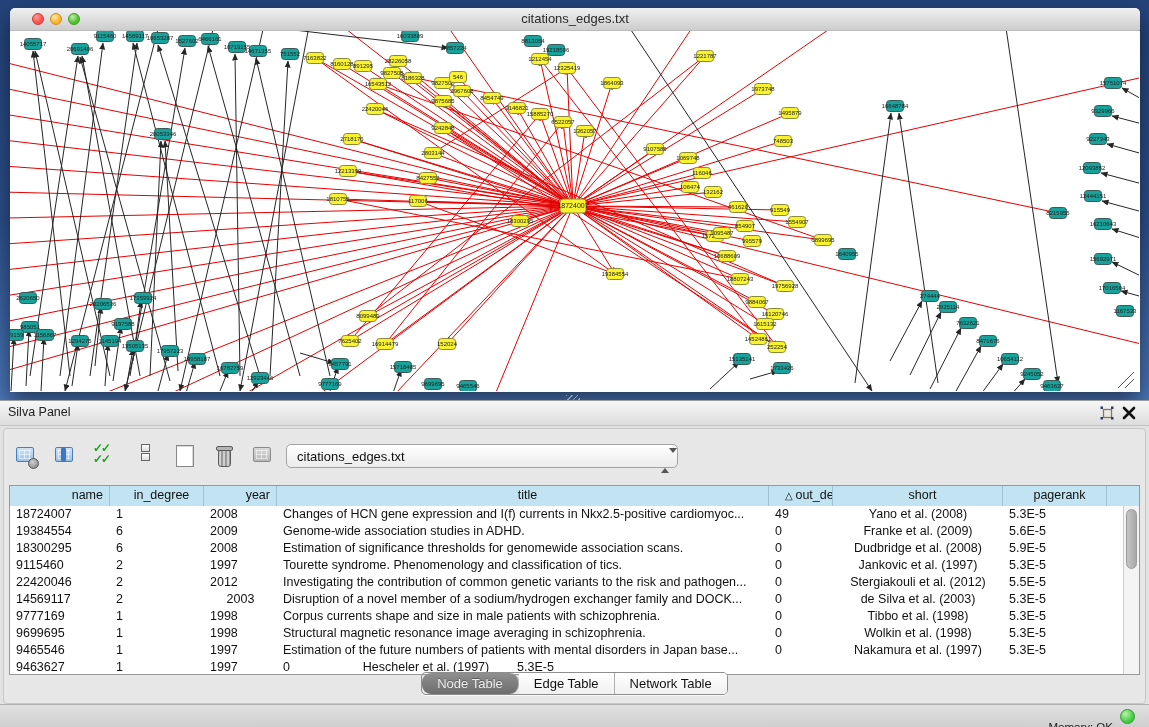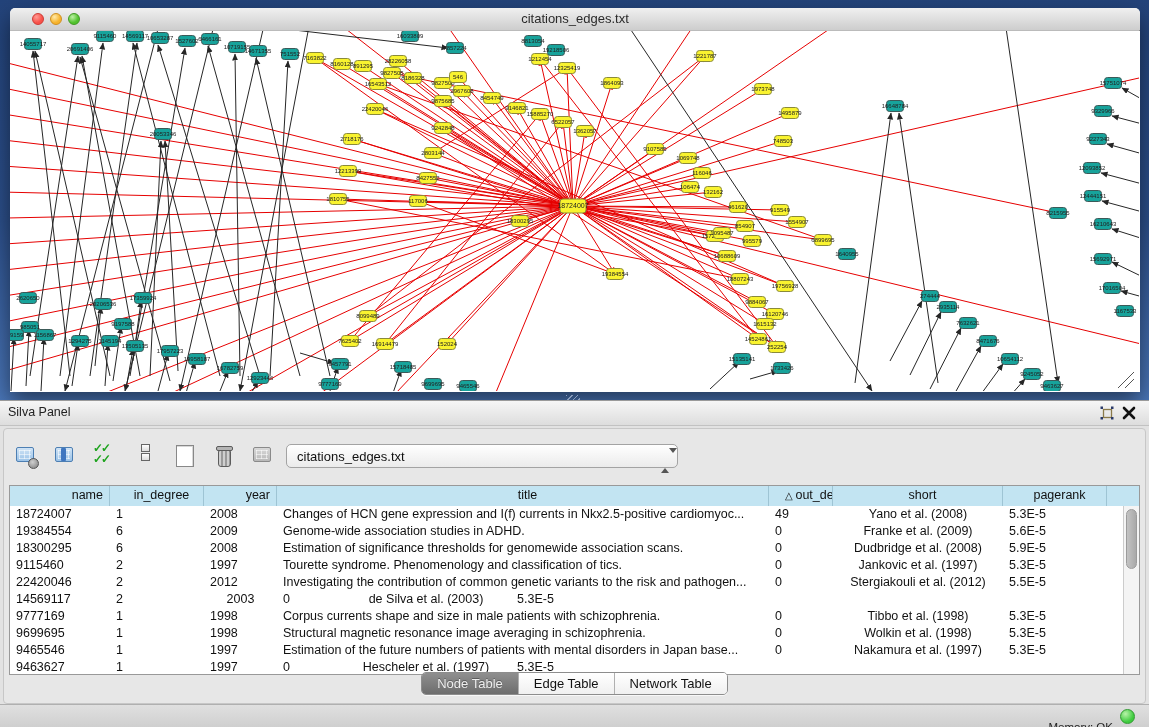--- a/index.html
+++ b/index.html
@@ -108,21 +108,21 @@
   .td{box-sizing:border-box;padding:0 6px;white-space:nowrap;overflow:hidden;}
   .vscroll{position:absolute;right:0;top:20px;bottom:0;width:15px;background:#f4f4f4;border-left:1px solid #ccc;}
   .vthumb{position:absolute;left:2px;right:2px;top:3px;height:58px;border-radius:6px;
     background:linear-gradient(90deg,#c3c3c3,#a9a9a9);border:1px solid #9b9b9b;}
   
   .tab-row{position:absolute;left:0;right:0;bottom:8px;text-align:center;}
   .seg-group{display:inline-flex;border:1px solid #8d8d8d;border-radius:5px;overflow:hidden;
     box-shadow:0 1px 0 rgba(255,255,255,.7);}
   .seg{padding:3px 15px;font-size:13px;background:linear-gradient(#ffffff,#f0f0f0);color:#111;border-right:1px solid #b0b0b0;}
   .seg:last-child{border-right:none;}
-  .seg.selected{background:linear-gradient(#8f8f8f,#6d6d6d);color:#eee;text-shadow:0 -1px 0 rgba(0,0,0,.3);}
+  .seg.selected{background:linear-gradient(#8f8f8f,#6d6d6d);color:#eee;text-shadow:0 -1px 0 rgba(0,0,0,.3);border-radius:9px;}
   
   .status-bar{
     position:absolute;left:0;bottom:0;width:1149px;height:22px;
     background:linear-gradient(#e0e0e0,#cfcfcf);border-top:1px solid #b0b0b0;
   }
   .mem-label{position:absolute;right:36px;top:16px;font-size:11.5px;color:#222;}
   .mem-led{position:absolute;right:14px;top:4px;width:13px;height:13px;border-radius:50%;
     background:radial-gradient(circle at 35% 30%,#b8f3a9,#3ecb3e 65%);border:1px solid #2f9a2f;}
 </style>
 </head>
@@ -879,20 +879,21 @@
             <div class="td" style="width: 73px; text-align: left;">2012</div>
             <div class="td" style="width: 492px; text-align: left;">Investigating the contribution of common genetic variants to the risk and pathogen...</div>
             <div class="td" style="width: 64px; text-align: left;">0</div>
             <div class="td" style="width: 170px; text-align: center;">Stergiakouli et al. (2012)</div>
             <div class="td" style="width: 104px; text-align: left;">5.5E-5</div>
           </div>
           <div class="tr">
             <div class="td" style="width: 100px; text-align: left;">14569117</div>
             <div class="td" style="width: 94px; text-align: left;">2</div>
             <div class="td" style="width: 73px; text-align: center;">2003</div>
+            <div class="td" style="width: 492px; text-align: left;">Disruption of a novel member of a sodium/hydrogen exchanger family and DOCK...</div>
             <div class="td" style="width: 64px; text-align: left;">0</div>
             <div class="td" style="width: 170px; text-align: center;">de Silva et al. (2003)</div>
             <div class="td" style="width: 104px; text-align: left;">5.3E-5</div>
           </div>
           <div class="tr">
             <div class="td" style="width: 100px; text-align: left;">9777169</div>
             <div class="td" style="width: 94px; text-align: left;">1</div>
             <div class="td" style="width: 73px; text-align: left;">1998</div>
             <div class="td" style="width: 492px; text-align: left;">Corpus currents shape and size in male patients with schizophrenia.</div>
             <div class="td" style="width: 64px; text-align: left;">0</div>

